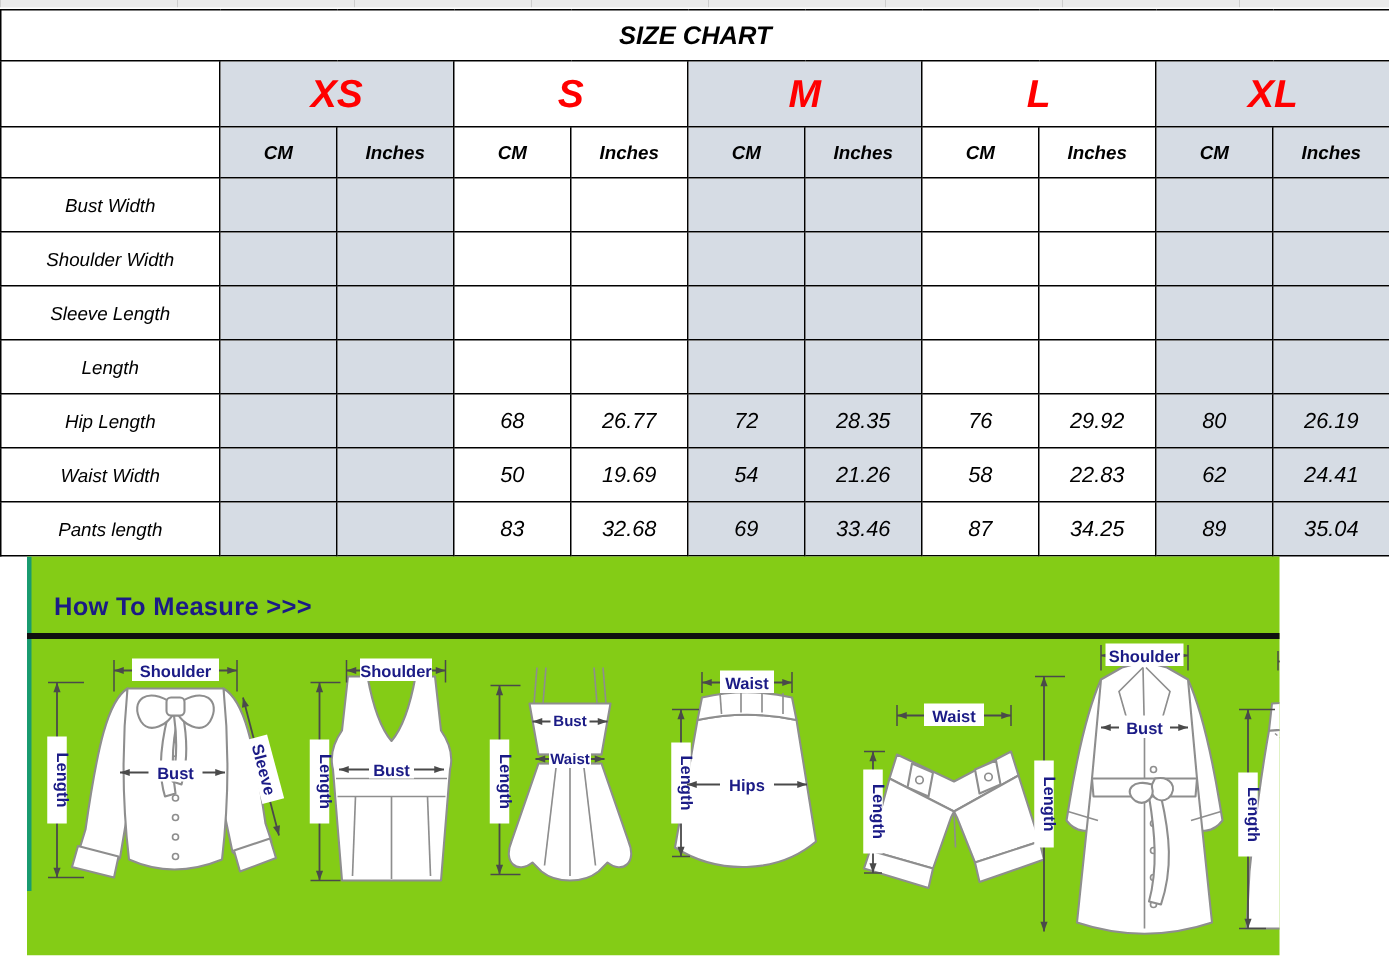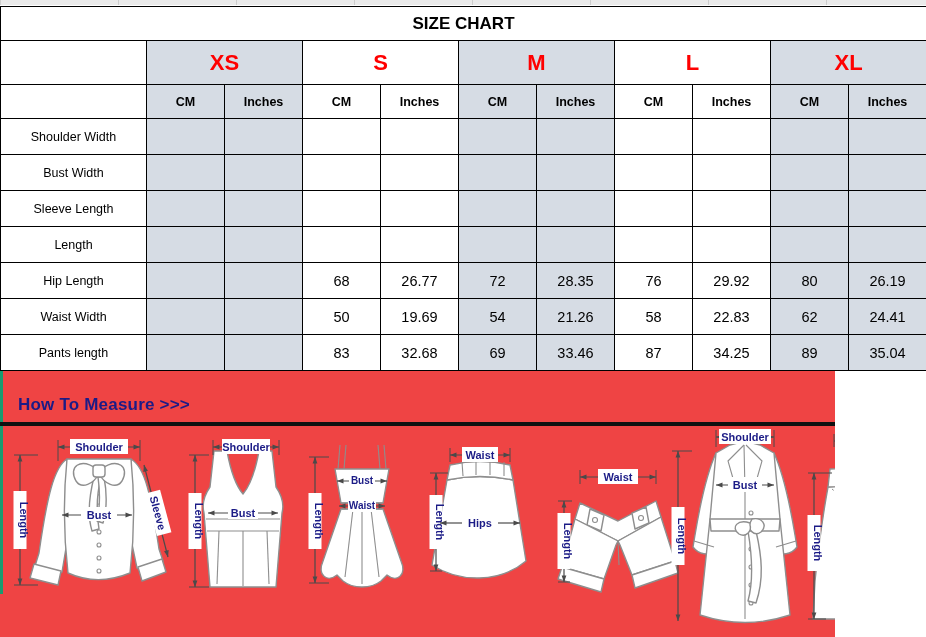--- a/index.html
+++ b/index.html
@@ -7,39 +7,39 @@
     width:926px;height:637px;background:#fff;overflow:hidden;position:relative;
     font-family:"Liberation Sans", sans-serif;color:#000;
   }
   
   .top-strip{
     height:5px;width:926px;background-color:#eaeaea;
     background-image:repeating-linear-gradient(90deg,#cdcdcd 0 1px,transparent 1px 118px);
     border-bottom:1px solid #fff;
   }
   table.size-chart{
-    width:926px;border-collapse:collapse;table-layout:fixed;
+    width:926px;border-collapse:collapse;table-layout:fixed;font-style:italic;
   }
   table.size-chart td{
     border:1px solid #000;text-align:center;vertical-align:middle;padding:0;
     overflow:hidden;white-space:nowrap;
   }
   tr.title-row{height:34px;}
   tr.title-row td{font-size:17px;font-weight:bold;border-bottom:1px solid #000;}
   tr.size-row{height:44px;}
-  td.size-cell{font-size:22px;font-weight:bold;color:#ff0000;}
+  td.size-cell{font-size:26px;font-weight:bold;color:#ff0000;}
   tr.unit-row{height:34px;}
   tr.unit-row td{font-size:12.5px;font-weight:bold;margin-top:44px;}
   tr.data-row{height:36px;}
   td.row-label{font-size:12.5px;}
   td.val{font-size:14.5px;}
   .shade{background:#d6dce4;}
   
   .measure{
-    position:absolute;left:0;top:371px;width:835px;height:266px;background:#ef4444;overflow:hidden;
+    position:absolute;left:18px;top:371px;width:835px;height:266px;background:#84cc16;overflow:hidden;
   }
   .green-edge{position:absolute;left:0;top:0;width:3px;height:223px;background:#199b70;}
   .measure-heading{
     position:absolute;left:18px;top:24px;font-size:17px;font-weight:bold;
     color:#1b1b86;letter-spacing:0.2px;
   }
   .black-rule{position:absolute;left:0;top:51px;width:926px;height:4px;background:#101010;}
   .garment{position:absolute;}
   svg{overflow:visible;}
   .outline{fill:#ffffff;stroke:#8e8e8e;stroke-width:1.4;stroke-linejoin:round;}
@@ -90,34 +90,34 @@
     <td>Inches</td>
     <td class="shade">CM</td>
     <td class="shade">Inches</td>
     <td>CM</td>
     <td>Inches</td>
     <td class="shade">CM</td>
     <td class="shade">Inches</td>
   </tr>
 
   <tr class="data-row">
+    <td class="row-label">Bust Width</td>
+    <td class="val shade"></td>
+    <td class="val shade"></td>
+    <td class="val"></td>
+    <td class="val"></td>
+    <td class="val shade"></td>
+    <td class="val shade"></td>
+    <td class="val"></td>
+    <td class="val"></td>
+    <td class="val shade"></td>
+    <td class="val shade"></td>
+  </tr>
+  <tr class="data-row">
     <td class="row-label">Shoulder Width</td>
-    <td class="val shade"></td>
-    <td class="val shade"></td>
-    <td class="val"></td>
-    <td class="val"></td>
-    <td class="val shade"></td>
-    <td class="val shade"></td>
-    <td class="val"></td>
-    <td class="val"></td>
-    <td class="val shade"></td>
-    <td class="val shade"></td>
-  </tr>
-  <tr class="data-row">
-    <td class="row-label">Bust Width</td>
     <td class="val shade"></td>
     <td class="val shade"></td>
     <td class="val"></td>
     <td class="val"></td>
     <td class="val shade"></td>
     <td class="val shade"></td>
     <td class="val"></td>
     <td class="val"></td>
     <td class="val shade"></td>
     <td class="val shade"></td>

